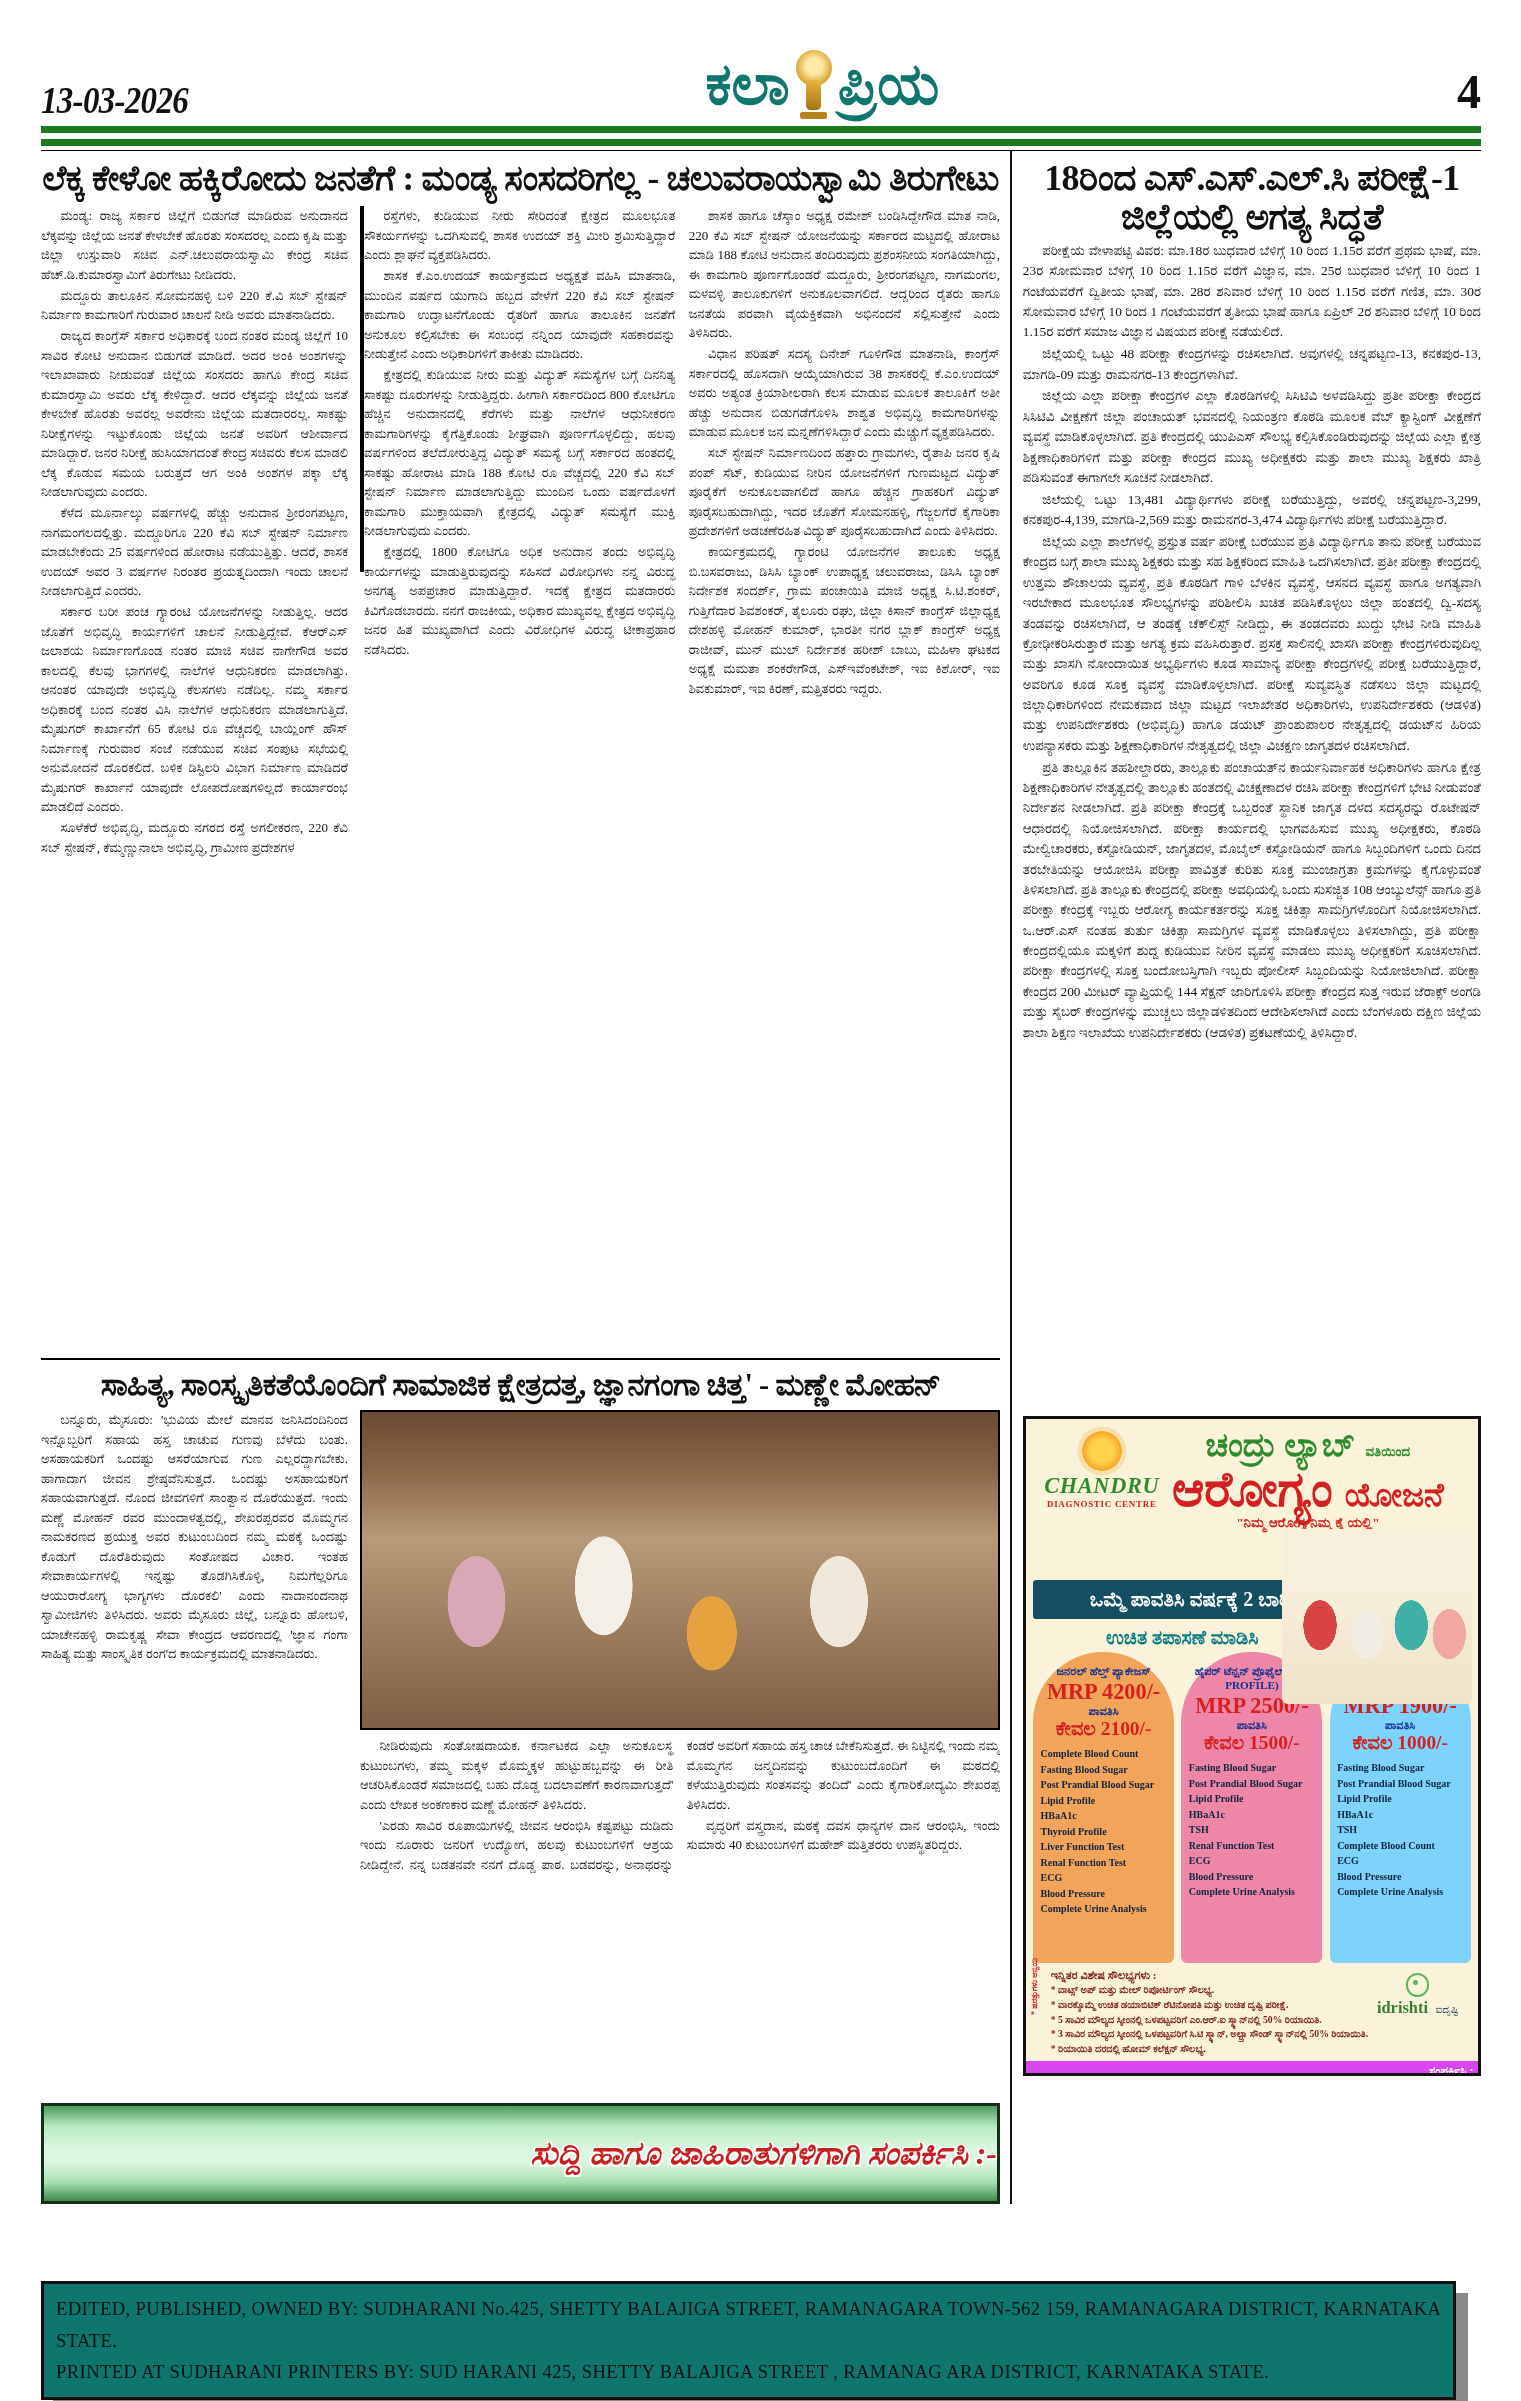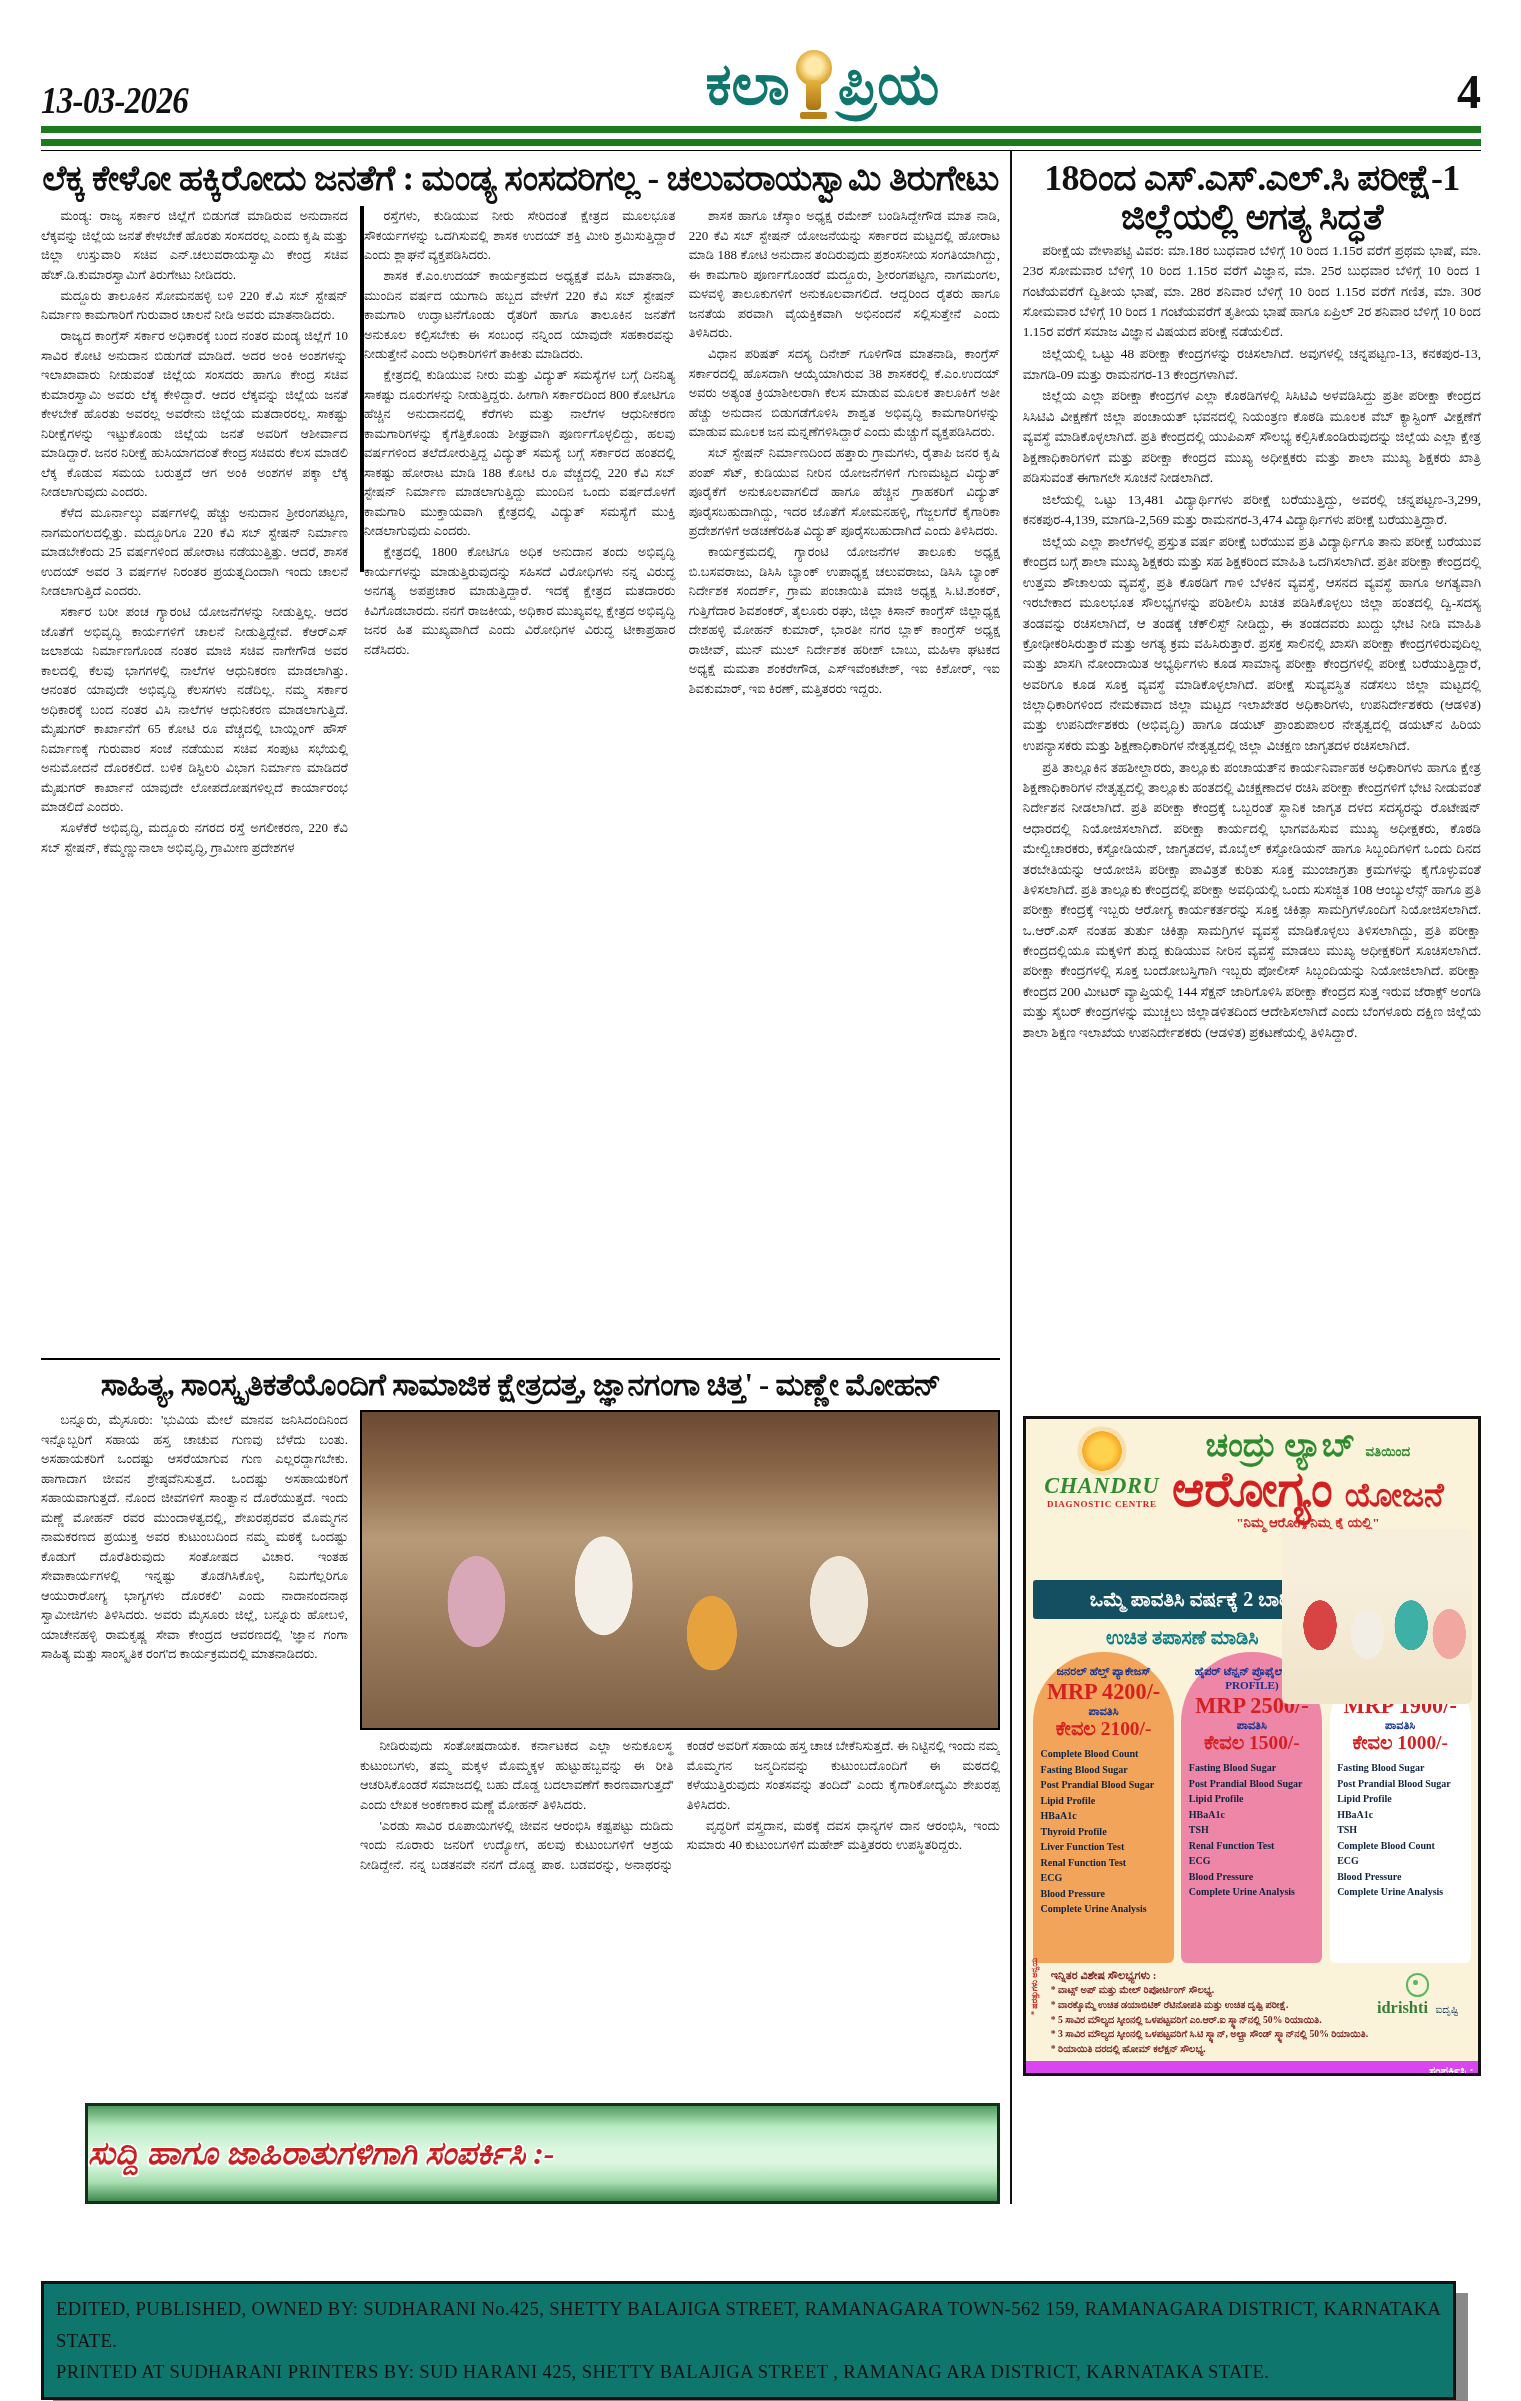--- a/index.html
+++ b/index.html
@@ -62,21 +62,21 @@
   .cols2{flex:1;column-count:2;column-gap:13.4px;overflow:hidden;}
 
   .art2{border-top:2.2px solid #000;margin-top:6px;}
   .art2-body{display:flex;height:684px;overflow:hidden;}
   .art2-col1{width:307px;margin-right:12px;overflow:hidden;}
   .art2-right{flex:1;display:flex;flex-direction:column;overflow:hidden;}
 
   
   .strip{margin-top:9px;height:95px;border:3.7px solid #14301a;
      background:linear-gradient(180deg,#4f9a5e 0,#b9ecc3 22%,#dbf7df 45%,#dbf7df 60%,#a8e0b2 80%,#3f8a4e 100%);
-     display:flex;align-items:center;justify-content:flex-start;gap:16.4px;margin-left:44px;}
+     display:flex;align-items:center;justify-content:flex-end;gap:16.4px;}
   .strip .lbl{font-size:32px;font-weight:bold;font-style:italic;color:#c81f1f;
      text-shadow:-1.5px -1.5px 0 #fff,1.5px -1.5px 0 #fff,-1.5px 1.5px 0 #fff,1.5px 1.5px 0 #fff;}
   .strip .nums{font-size:45px;font-weight:bold;font-style:italic;color:#c81f1f;letter-spacing:0.7px;
      text-shadow:-1.5px -1.5px 0 #fff,1.5px -1.5px 0 #fff,-1.5px 1.5px 0 #fff,2.2px 2.2px 0 #fff;}
 
   
   .art3-body{height:1168px;overflow:hidden;font-size:13.4px;line-height:1.52;text-align:justify;}
 
   
   .ad{margin-top:7.4px;border:3px solid #111;background:#faf3da;position:relative;height:654px;overflow:hidden;}
@@ -276,21 +276,21 @@
                   <div class="test">Post Prandial Blood Sugar</div>
                   <div class="test">Lipid Profile</div>
                   <div class="test">HBaA1c</div>
                   <div class="test">TSH</div>
                   <div class="test">Renal Function Test</div>
                   <div class="test">ECG</div>
                   <div class="test">Blood Pressure</div>
                   <div class="test">Complete Urine Analysis</div>
                 </div>
             </div>
-            <div class="pkg" style="background:#ffffff;">
+            <div class="pkg" style="background:#7dd3fc;">
               <div class="t">ಡಯಾಬಿಟಿಕ್ ಪ್ರೊಫೈಲ್ (SUGAR PROFILE)</div>
               <div class="mrp">MRP 1900/-</div>
               <div class="pay">ಪಾವತಿಸಿ</div>
               <div class="only">ಕೇವಲ 1000/-</div>
               <div>
                   <div class="test">Fasting Blood Sugar</div>
                   <div class="test">Post Prandial Blood Sugar</div>
                   <div class="test">Lipid Profile</div>
                   <div class="test">HBaA1c</div>
                   <div class="test">TSH</div>

